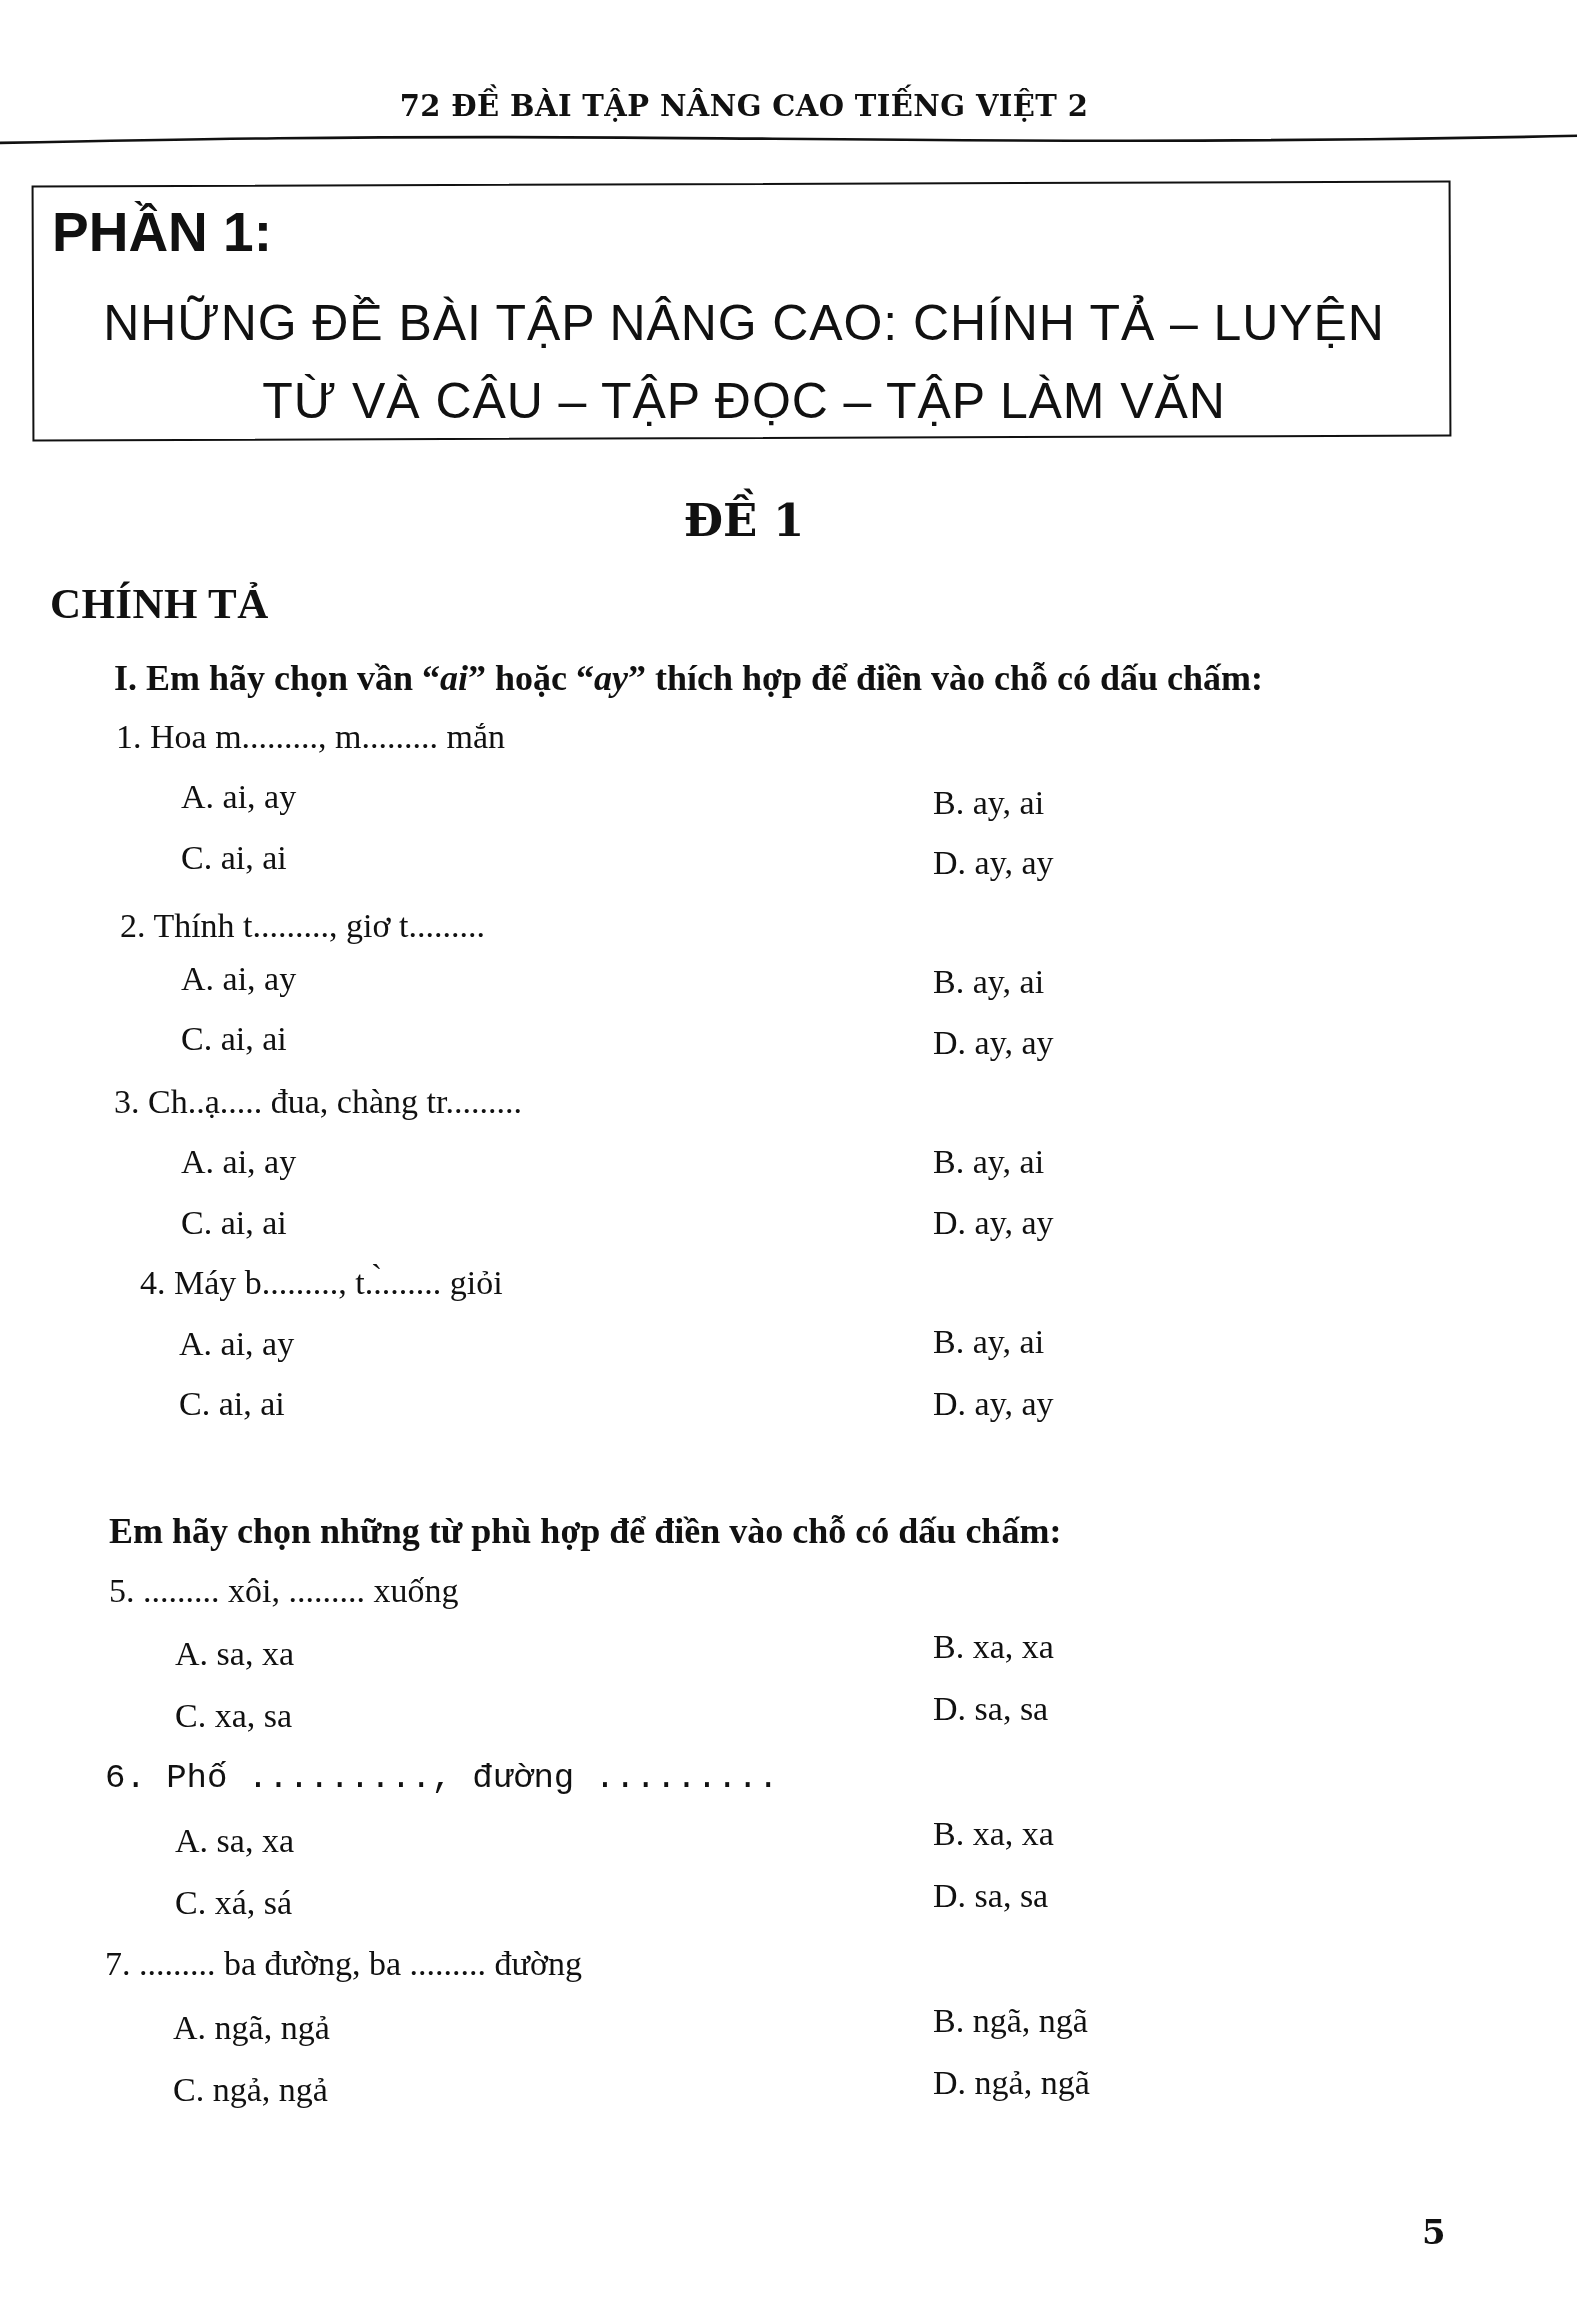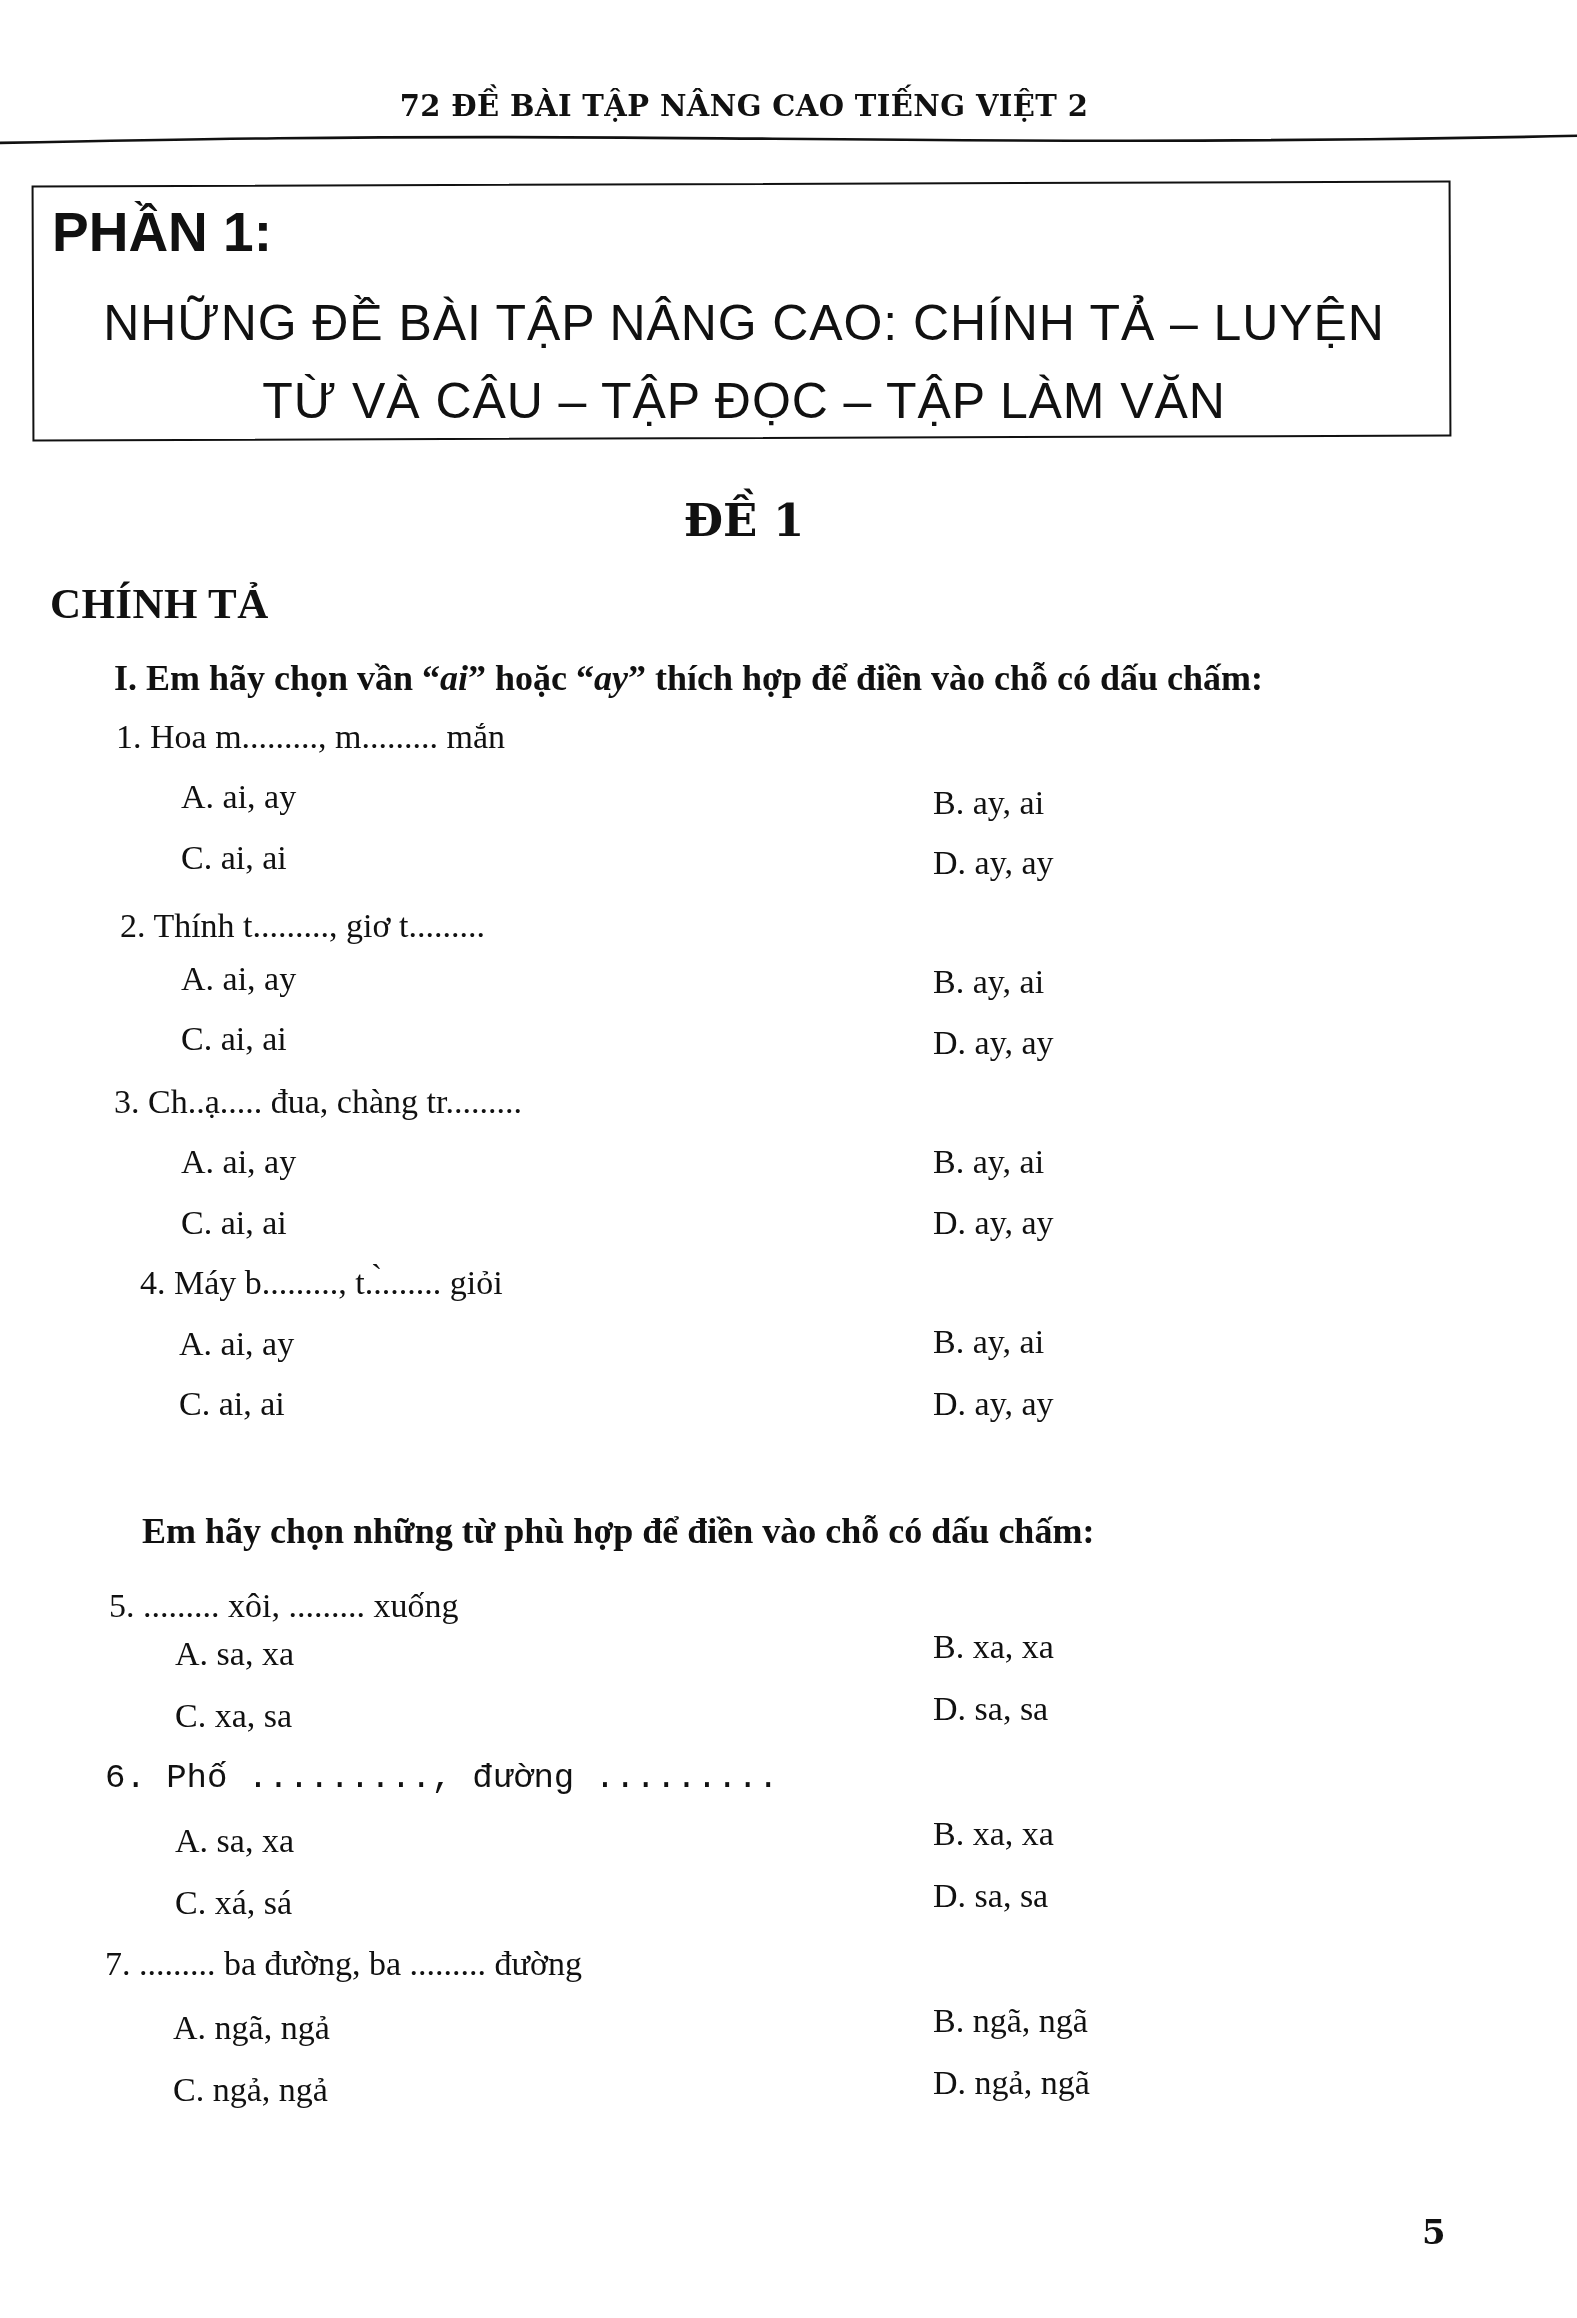--- a/index.html
+++ b/index.html
@@ -128,23 +128,23 @@
 <div class="abs option" style="left:933px; top:1143px;">B. ay, ai</div>
 <div class="abs option" style="left:181px; top:1204px;">C. ai, ai</div>
 <div class="abs option" style="left:933px; top:1204px;">D. ay, ay</div>
 
 <div class="abs question" style="left:112px; top:1264px;margin-left:28px;">4. Máy b........., t..̀....... giỏi</div>
 <div class="abs option" style="left:179px; top:1325px;">A. ai, ay</div>
 <div class="abs option" style="left:933px; top:1323px;">B. ay, ai</div>
 <div class="abs option" style="left:179px; top:1385px;">C. ai, ai</div>
 <div class="abs option" style="left:933px; top:1385px;">D. ay, ay</div>
 
-<div class="abs instruction" style="left:109px; top:1510px;margin-left:33px;">Em hãy chọn những từ phù hợp để điền vào chỗ có dấu chấm:</div>
+<div class="abs instruction" style="left:109px; top:1510px;">Em hãy chọn những từ phù hợp để điền vào chỗ có dấu chấm:</div>
 
-<div class="abs question" style="left:109px; top:1572px;margin-top:15px;">5. ......... xôi, ......... xuống</div>
+<div class="abs question" style="left:109px; top:1572px;">5. ......... xôi, ......... xuống</div>
 <div class="abs option" style="left:175px; top:1635px;">A. sa, xa</div>
 <div class="abs option" style="left:933px; top:1628px;">B. xa, xa</div>
 <div class="abs option" style="left:175px; top:1697px;">C. xa, sa</div>
 <div class="abs option" style="left:933px; top:1690px;">D. sa, sa</div>
 
 <div class="abs question" style="left:105px; top:1759px;font-family:Liberation Mono, monospace;">6. Phố ........., đường .........</div>
 <div class="abs option" style="left:175px; top:1822px;">A. sa, xa</div>
 <div class="abs option" style="left:933px; top:1815px;">B. xa, xa</div>
 <div class="abs option" style="left:175px; top:1884px;">C. xá, sá</div>
 <div class="abs option" style="left:933px; top:1877px;">D. sa, sa</div>

